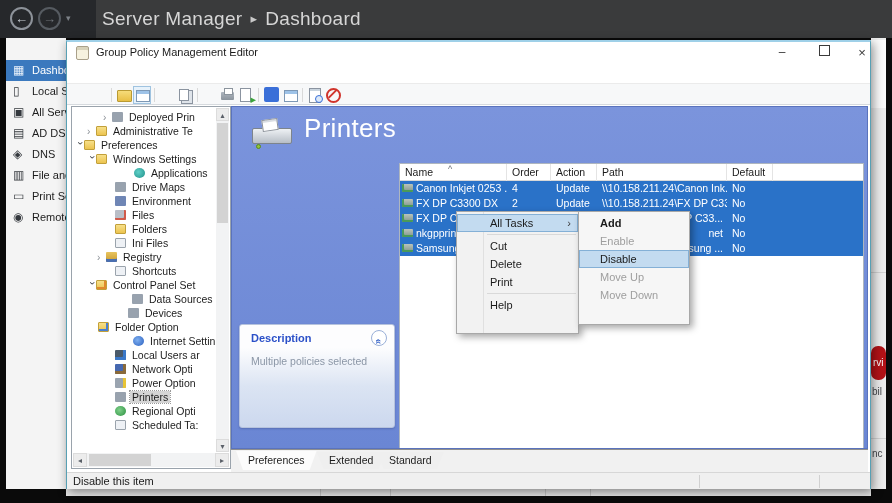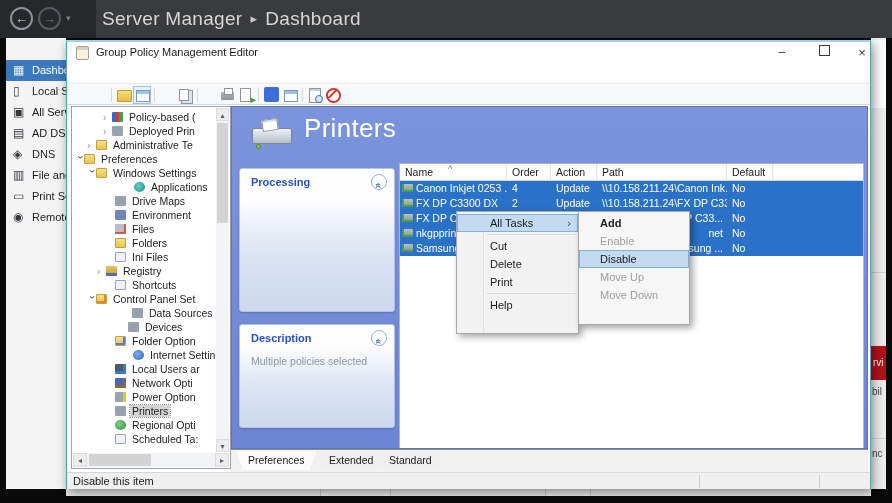--- a/index.html
+++ b/index.html
@@ -26,21 +26,21 @@
   .sm-item { position:relative; height:21px; line-height:21px; font-size:11px; color:#1d1d1d;
              white-space:nowrap; overflow:hidden; padding-left:26px; }
   .sm-item .sic { position:absolute; left:7px; top:0; width:16px; color:#34383d; font-size:12px; }
   .sm-item.selected { background:#3b79be; color:#fff; }
   .sm-item.selected .sic { color:#eaf2fb; }
 
   .sm-rightstrip { left:871px; top:38px; width:15px; height:451px; background:#ededed; overflow:hidden; }
   .rs-white { position:absolute; left:0; top:2px; width:15px; height:68px; background:#fbfbfb; }
   .rs-line { position:absolute; left:0; width:15px; height:1px; background:#d2d2d2; }
   .rs-badge { position:absolute; left:0; top:308px; width:15px; height:34px; background:#b31217;
-              color:#fff; font-size:10px; line-height:34px; padding-left:2px; overflow:hidden; }
+              color:#fff; font-size:10px; line-height:34px; padding-left:2px; overflow:hidden;border-radius:7px; }
   .rs-txt { position:absolute; left:1px; color:#44474c; font-size:10px;text-align:center; }
 
   .sm-bottomstrip { left:66px; top:489px; width:805px; height:7px; background:#e8e8e8; }
   .bs-line { position:absolute; top:0; width:1px; height:7px; background:#c9c9c9; }
 
   
   .win { left:66px; top:40px; width:805px; height:449px; background:#fff;
          border:1px solid #58a0b4; border-top:2px solid #9fd0e8;
          box-shadow:2px 3px 10px rgba(0,0,0,.45); }
   .titlebar { left:0; top:0; width:803px; height:22px; background:#fff; }
@@ -270,37 +270,36 @@
         <span class="tb" data-name="preview-icon"></span>
         <span class="tb" data-name="block-icon"></span>
         <span class="tb" data-name="add-icon"></span>
         <span class="tb" data-name="up-icon"></span>
         <span class="tb" data-name="down-icon"></span>
       </div>
 
     <div class="abs treewrap" data-name="console-tree-panel">
       <div class="treeitems" data-name="tree-items">
 
-      <div class="titem" data-name="tree-item-policy-based" style="padding-left: 30px;"><span class="exp closed" data-name="expander-icon">›</span><span class="ti" data-icon="chart" data-name="chart-icon"></span><span class="lbl" data-name="tree-item-label">Policy-based (</span></div>
           <div class="titem" data-name="tree-item-deployed-printers" style="padding-left: 30px;"><span class="exp closed" data-name="expander-icon">›</span><span class="ti" data-icon="printer" data-name="printer-icon"></span><span class="lbl" data-name="tree-item-label">Deployed Prin</span></div>
           <div class="titem" data-name="tree-item-administrative-templates" style="padding-left: 14px;"><span class="exp closed" data-name="expander-icon">›</span><span class="ti" data-icon="folder" data-name="folder-icon"></span><span class="lbl" data-name="tree-item-label">Administrative Te</span></div>
           <div class="titem" data-name="tree-item-preferences" style="padding-left: 2px;"><span class="exp open" data-name="expander-icon">›</span><span class="ti" data-icon="folder" data-name="folder-icon"></span><span class="lbl" data-name="tree-item-label">Preferences</span></div>
           <div class="titem" data-name="tree-item-windows-settings" style="padding-left: 14px;"><span class="exp open" data-name="expander-icon">›</span><span class="ti" data-icon="folder" data-name="folder-icon"></span><span class="lbl" data-name="tree-item-label">Windows Settings</span></div>
           <div class="titem" data-name="tree-item-applications" style="padding-left: 52px;"><span class="exp" data-name="expander-icon"></span><span class="ti" data-icon="apps" data-name="apps-icon"></span><span class="lbl" data-name="tree-item-label">Applications</span></div>
           <div class="titem" data-name="tree-item-drive-maps" style="padding-left: 33px;"><span class="exp" data-name="expander-icon"></span><span class="ti" data-icon="drive" data-name="drive-icon"></span><span class="lbl" data-name="tree-item-label">Drive Maps</span></div>
           <div class="titem" data-name="tree-item-environment" style="padding-left: 33px;"><span class="exp" data-name="expander-icon"></span><span class="ti" data-icon="env" data-name="env-icon"></span><span class="lbl" data-name="tree-item-label">Environment</span></div>
           <div class="titem" data-name="tree-item-files" style="padding-left: 33px;"><span class="exp" data-name="expander-icon"></span><span class="ti" data-icon="files" data-name="files-icon"></span><span class="lbl" data-name="tree-item-label">Files</span></div>
           <div class="titem" data-name="tree-item-folders" style="padding-left: 33px;"><span class="exp" data-name="expander-icon"></span><span class="ti" data-icon="folder" data-name="folder-icon"></span><span class="lbl" data-name="tree-item-label">Folders</span></div>
           <div class="titem" data-name="tree-item-ini-files" style="padding-left: 33px;"><span class="exp" data-name="expander-icon"></span><span class="ti" data-icon="ini" data-name="ini-icon"></span><span class="lbl" data-name="tree-item-label">Ini Files</span></div>
           <div class="titem" data-name="tree-item-registry" style="padding-left: 24px;"><span class="exp closed" data-name="expander-icon">›</span><span class="ti" data-icon="registry" data-name="registry-icon"></span><span class="lbl" data-name="tree-item-label">Registry</span></div>
           <div class="titem" data-name="tree-item-shortcuts" style="padding-left: 33px;"><span class="exp" data-name="expander-icon"></span><span class="ti" data-icon="shortcut" data-name="shortcut-icon"></span><span class="lbl" data-name="tree-item-label">Shortcuts</span></div>
           <div class="titem" data-name="tree-item-control-panel-settings" style="padding-left: 14px;"><span class="exp open" data-name="expander-icon">›</span><span class="ti" data-icon="cpanel" data-name="cpanel-icon"></span><span class="lbl" data-name="tree-item-label">Control Panel Set</span></div>
           <div class="titem" data-name="tree-item-data-sources" style="padding-left: 50px;"><span class="exp" data-name="expander-icon"></span><span class="ti" data-icon="datasrc" data-name="datasrc-icon"></span><span class="lbl" data-name="tree-item-label">Data Sources</span></div>
           <div class="titem" data-name="tree-item-devices" style="padding-left: 46px;"><span class="exp" data-name="expander-icon"></span><span class="ti" data-icon="devices" data-name="devices-icon"></span><span class="lbl" data-name="tree-item-label">Devices</span></div>
-          <div class="titem" data-name="tree-item-folder-options" style="padding-left: 33px;"><span class="exp" data-name="expander-icon"></span><span class="ti" data-icon="folderopt" data-name="folderopt-icon"></span><span class="lbl" data-name="tree-item-label">Folder Option</span></div>
+          <div class="titem" data-name="tree-item-folder-options" style="padding-left: 16px;"><span class="exp" data-name="expander-icon"></span><span class="ti" data-icon="folderopt" data-name="folderopt-icon"></span><span class="lbl" data-name="tree-item-label">Folder Option</span></div>
           <div class="titem" data-name="tree-item-internet-settings" style="padding-left: 51px;"><span class="exp" data-name="expander-icon"></span><span class="ti" data-icon="inet" data-name="inet-icon"></span><span class="lbl" data-name="tree-item-label">Internet Settin</span></div>
           <div class="titem" data-name="tree-item-local-users" style="padding-left: 33px;"><span class="exp" data-name="expander-icon"></span><span class="ti" data-icon="users" data-name="users-icon"></span><span class="lbl" data-name="tree-item-label">Local Users ar</span></div>
           <div class="titem" data-name="tree-item-network-options" style="padding-left: 33px;"><span class="exp" data-name="expander-icon"></span><span class="ti" data-icon="network" data-name="network-icon"></span><span class="lbl" data-name="tree-item-label">Network Opti</span></div>
           <div class="titem" data-name="tree-item-power-options" style="padding-left: 33px;"><span class="exp" data-name="expander-icon"></span><span class="ti" data-icon="power" data-name="power-icon"></span><span class="lbl" data-name="tree-item-label">Power Option</span></div>
           <div class="titem selected" data-name="tree-item-printers" style="padding-left: 33px;"><span class="exp" data-name="expander-icon"></span><span class="ti" data-icon="printer" data-name="printer-icon"></span><span class="lbl" data-name="tree-item-label">Printers</span></div>
           <div class="titem" data-name="tree-item-regional-options" style="padding-left: 33px;"><span class="exp" data-name="expander-icon"></span><span class="ti" data-icon="regional" data-name="regional-icon"></span><span class="lbl" data-name="tree-item-label">Regional Opti</span></div>
           <div class="titem" data-name="tree-item-scheduled-tasks" style="padding-left: 33px;"><span class="exp" data-name="expander-icon"></span><span class="ti" data-icon="sched" data-name="sched-icon"></span><span class="lbl" data-name="tree-item-label">Scheduled Ta:</span></div>
         </div>
       <div class="vscroll" data-name="tree-vertical-scrollbar">
         <div class="ar" style="top:0" data-name="scroll-up-icon">▴</div>
@@ -315,24 +314,20 @@
     </div>
 
     <div class="abs bluepane" data-name="printers-pane">
       <div class="hdr-icon" data-name="printer-large-icon">
         <div class="pbody"></div>
           <div class="psheet"></div>
           <div class="pdot"></div>
       </div>
       <div class="pane-title" data-name="pane-title">Printers</div>
 
-      <div class="softpanel" id="panel-processing" data-name="processing-panel">
-        <div class="ph" data-name="processing-panel-title">Processing</div>
-        <div class="collapse" data-name="collapse-chevron-icon"><span>«</span></div>
-      </div>
 
       <div class="softpanel" id="panel-description" data-name="description-panel">
         <div class="ph" data-name="description-panel-title">Description</div>
         <div class="collapse" data-name="collapse-chevron-icon"><span>«</span></div>
         <div class="pbody-txt" data-name="description-text">Multiple policies selected</div>
       </div>
 
       <div class="tablebox" data-name="printers-table">
         <div class="thead" data-name="table-header">
           <span class="th w-name" data-name="column-header-name"><span>Name</span><span class="sortmark" data-name="sort-indicator-icon">^</span></span><span class="th w-order" data-name="column-header-order">Order</span><span class="th w-action" data-name="column-header-action">Action</span><span class="th w-path" data-name="column-header-path">Path</span><span class="th w-default" data-name="column-header-default">Default</span>

